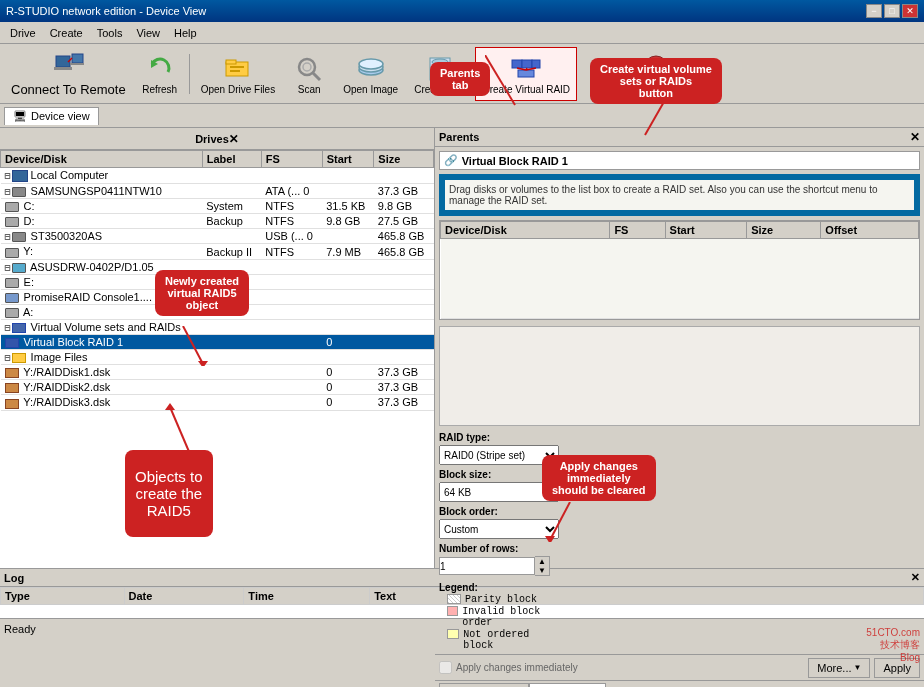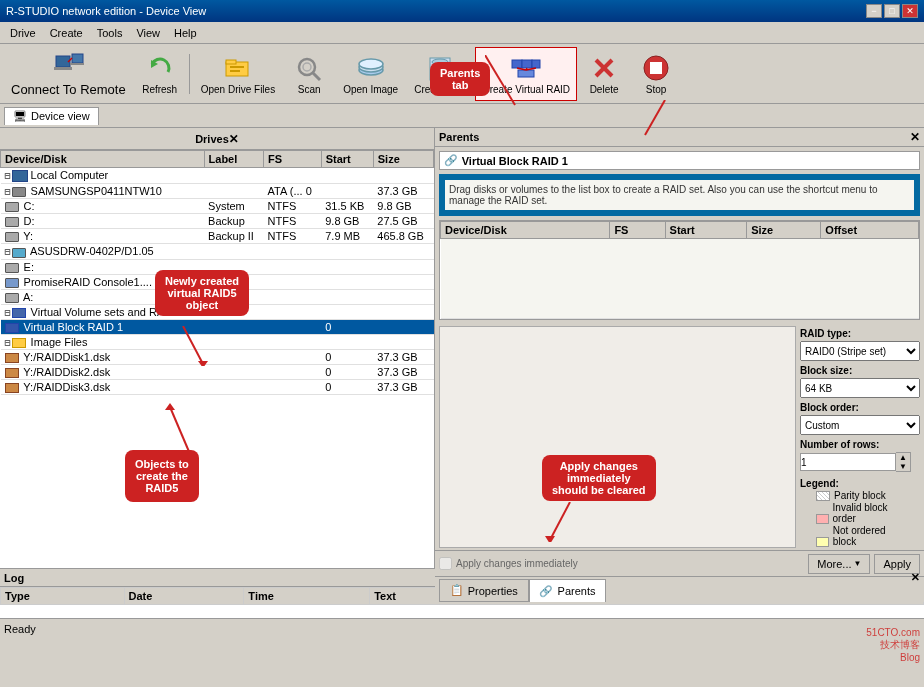--- a/index.html
+++ b/index.html
@@ -46,21 +46,21 @@
     .parents-header { background: #d4d0c8; border-bottom: 1px solid #999; padding: 2px 4px; display: flex; align-items: center; justify-content: space-between; font-weight: bold; height: 22px; }
     
     .parents-content { flex: 1; display: flex; flex-direction: column; padding: 0; }
     .raid-title { background: white; border: 1px solid #999; margin: 4px; padding: 2px 4px; display: flex; align-items: center; gap: 4px; font-weight: bold; }
     .raid-description { background: #f5f5f0; border: 6px solid #0369a1; margin: 0 4px; padding: 4px; font-size: 10px; color: #333; }
     
     .parents-table { margin: 4px; border: 1px solid #999; background: white; }
     .parents-table table { width: 100%; border-collapse: collapse; font-size: 11px; }
     .parents-table th { background: #d4d0c8; border: 1px solid #999; padding: 2px 4px; text-align: left; }
     .parents-table td { border-bottom: 1px solid #e0e0e0; padding: 2px 4px; }
-    .legend-item { display: flex; align-items: flex-end; gap: 4px; margin: 1px 16px; }
+    .legend-item { display: flex; align-items: flex-start; gap: 4px; margin: 1px 8px; font-family: Liberation Mono, monospace; }
     .legend-box { width: 14px; height: 10px; border: 1px solid #999; }
     .legend-parity { background: white; background-image: repeating-linear-gradient(45deg, #ccc 0, #ccc 1px, white 0, white 50%); background-size: 4px 4px; }
     .legend-invalid { background: #ffb0b0; }
     .legend-notordered { background: #ffffb0; }
     
     
     .parents-bottom { display: flex; align-items: center; padding: 2px 4px; gap: 4px; background: #d4d0c8; border-top: 1px solid #999; height: 26px; }
     .checkbox-label { display: flex; align-items: center; gap: 4px; font-size: 10px; color: #666; }
     .btn { padding: 2px 8px; border: 1px solid #999; background: #d4d0c8; cursor: pointer; font-size: 11px; height: 20px; }
     .btn-dropdown { display: flex; align-items: center; gap: 2px; }
@@ -263,20 +263,27 @@
                 <td>NTFS</td>
                 <td>31.5 KB</td>
                 <td>9.8 GB</td>
             </tr>
             <tr>
               <td class="tree-indent-3"><span class="icon-disk" style="background:#aaaaaa;"></span> D:</td>
               <td>Backup</td>
                 <td>NTFS</td>
                 <td>9.8 GB</td>
                 <td>27.5 GB</td>
+            </tr>
+            <tr>
+              <td class="tree-indent-2"><span class="expand-icon">⊟</span><span class="icon-disk"></span> ST3500320AS</td>
+              <td></td>
+                <td>USB (... 0</td>
+                <td></td>
+                <td>465.8 GB</td>
             </tr>
             <tr>
               <td class="tree-indent-3"><span class="icon-disk" style="background:#aaaaaa;"></span> Y:</td>
               <td>Backup II</td>
                 <td>NTFS</td>
                 <td>7.9 MB</td>
                 <td>465.8 GB</td>
             </tr>
             <tr>
               <td class="tree-indent-2"><span class="expand-icon">⊟</span><span class="icon-disk" style="background:#55aacc;"></span> ASUSDRW-0402P/D1.05</td>
@@ -382,21 +389,21 @@
               </tr>
             </thead>
             <tbody>
               <tr>
                   <td colspan="5" style="height:80px; background:#f5f5f0;"></td>
                 </tr>
             </tbody>
           </table>
         </div>
 
-        <div style="display:flex; margin:2px 4px; gap:4px;">
+        <div style="display:flex; margin:2px 4px; gap:4px;flex-direction:column;">
 
           <div style="flex:1; background:#f0ede8; border:1px solid #aaa; min-height:100px;">
           </div>
 
           <div style="width:120px; font-size:10px; display:flex; flex-direction:column; gap:2px;">
             <div style="font-weight:bold; margin-top:2px;">RAID type:</div>
             <select style="width:100%; font-size:10px; height:20px;">
               <option>RAID0 (Stripe set)</option>
             </select>
             <div style="font-weight:bold; margin-top:2px;">Block size:</div>
@@ -483,33 +490,36 @@
     <span>Ready</span>
   </div>
 
   <div style="position:absolute; top:62px; left:430px; background:#cc2222; color:white; border-radius:8px; padding:5px 10px; font-size:11px; font-weight:bold; text-align:center; z-index:200;">
     Parents<br>tab
   </div>
   <svg style="position:absolute; top:55px; left:485px; z-index:199;" width="80" height="60">
     <line x1="0" y1="0" x2="30" y2="50" stroke="#cc2222" stroke-width="2"></line>
   </svg>
 
+  <div style="position:absolute; top:58px; left:590px; background:#cc2222; color:white; border-radius:8px; padding:5px 10px; font-size:11px; font-weight:bold; text-align:center; z-index:200;">
+    Create virtual volume<br>sets or RAIDs<br>button
+  </div>
   <svg style="position:absolute; top:100px; left:635px; z-index:199;" width="60" height="40">
     <line x1="30" y1="0" x2="10" y2="35" stroke="#cc2222" stroke-width="2"></line>
   </svg>
 
   <div style="position:absolute; top:270px; left:155px; background:#cc2222; color:white; border-radius:8px; padding:5px 10px; font-size:11px; font-weight:bold; text-align:center; z-index:200;">
     Newly created<br>virtual RAID5<br>object
   </div>
   <svg style="position:absolute; top:326px; left:173px; z-index:199;" width="60" height="40">
     <line x1="10" y1="0" x2="30" y2="38" stroke="#cc2222" stroke-width="2"></line>
     <polygon points="25,35 35,35 30,42" fill="#cc2222"></polygon>
   </svg>
 
-  <div style="position:absolute; top:450px; left:125px; background:#cc2222; color:white; border-radius:8px; padding:8px 10px; font-size:11px; font-weight:bold; text-align:center; z-index:200;">
+  <div style="position:absolute; top:450px; left:125px; background:#cc2222; color:white; border-radius:8px; padding:18px 10px; font-size:15px; font-weight:normal; text-align:center; z-index:200;">
     Objects to<br>create the<br>RAID5
   </div>
   <svg style="position:absolute; top:402px; left:160px; z-index:199;" width="60" height="55">
     <line x1="30" y1="52" x2="10" y2="5" stroke="#cc2222" stroke-width="2"></line>
     <polygon points="5,8 15,8 10,1" fill="#cc2222"></polygon>
   </svg>
 
   <div style="position:absolute; top:455px; left:542px; background:#cc2222; color:white; border-radius:8px; padding:5px 10px; font-size:11px; font-weight:bold; text-align:center; z-index:200;">
     Apply changes<br>immediately<br>should be cleared
   </div>

